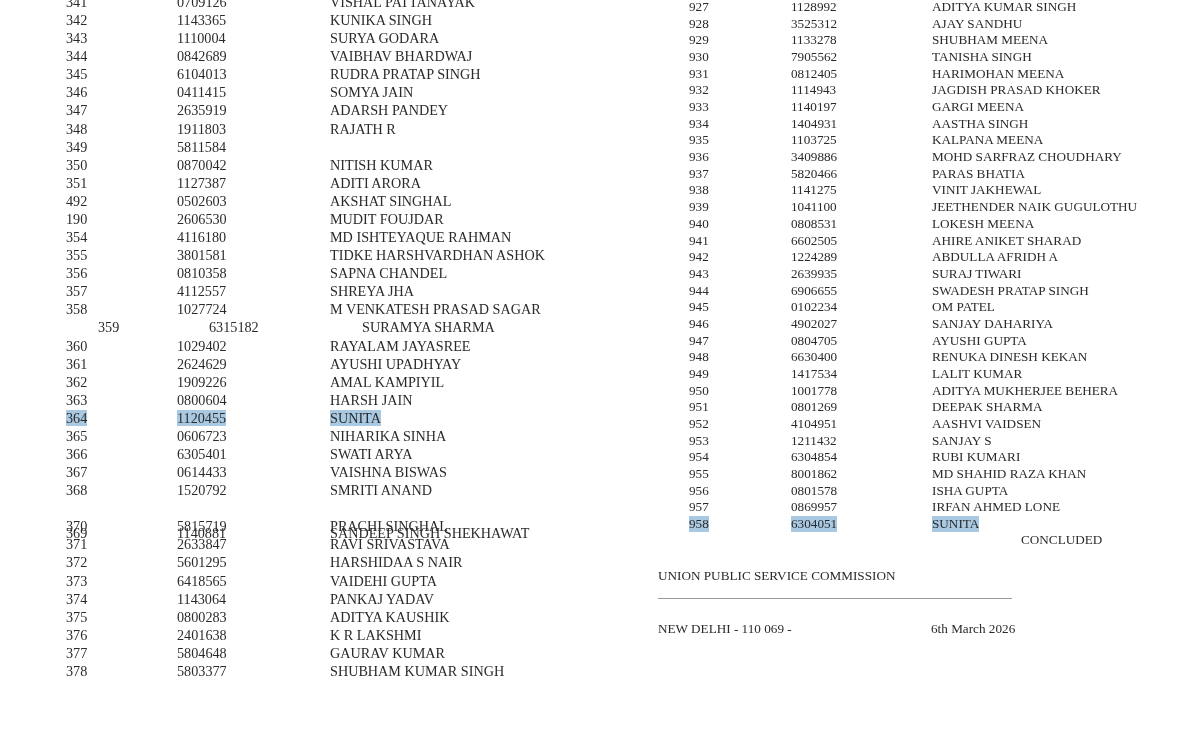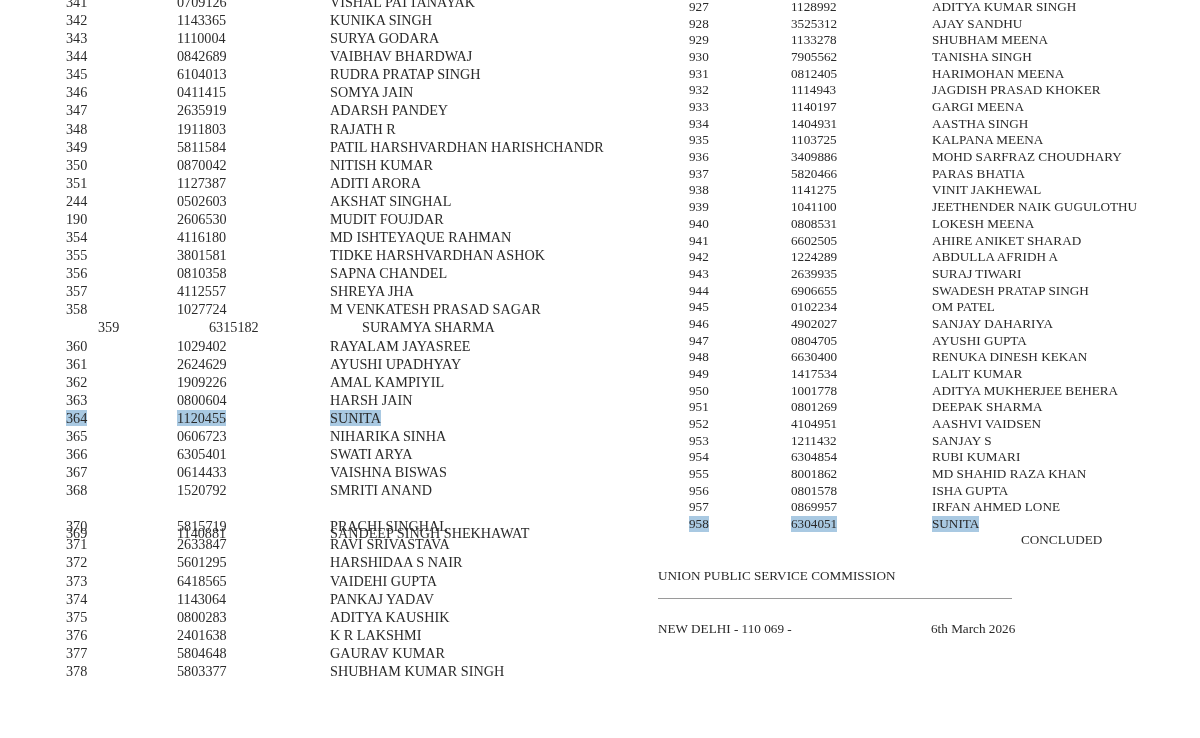--- a/index.html
+++ b/index.html
@@ -93,34 +93,33 @@
         <span class="cell c-name">ADARSH PANDEY</span>
       </div>
       <div class="row" style="top: 120.56px; left: 0px; width: 100%;">
         <span class="cell c-sno">348</span>
         <span class="cell c-roll">1911803</span>
         <span class="cell c-name">RAJATH R</span>
       </div>
       <div class="row" style="top: 138.64px; left: 0px; width: 100%;">
         <span class="cell c-sno">349</span>
         <span class="cell c-roll">5811584</span>
-        <span class="cell c-name">PATIL HARSHVARDHAN HARISHCHANDR</span>
       </div>
       <div class="row" style="top: 156.72px; left: 0px; width: 100%;">
         <span class="cell c-sno">350</span>
         <span class="cell c-roll">0870042</span>
         <span class="cell c-name">NITISH KUMAR</span>
       </div>
       <div class="row" style="top: 174.8px; left: 0px; width: 100%;">
         <span class="cell c-sno">351</span>
         <span class="cell c-roll">1127387</span>
         <span class="cell c-name">ADITI ARORA</span>
       </div>
       <div class="row" style="top: 192.88px; left: 0px; width: 100%;">
-        <span class="cell c-sno">244</span>
+        <span class="cell c-sno">492</span>
         <span class="cell c-roll">0502603</span>
         <span class="cell c-name">AKSHAT SINGHAL</span>
       </div>
       <div class="row" style="top: 210.96px; left: 0px; width: 100%;">
         <span class="cell c-sno">190</span>
         <span class="cell c-roll">2606530</span>
         <span class="cell c-name">MUDIT FOUJDAR</span>
       </div>
       <div class="row" style="top: 229.04px; left: 0px; width: 100%;">
         <span class="cell c-sno">354</span>

